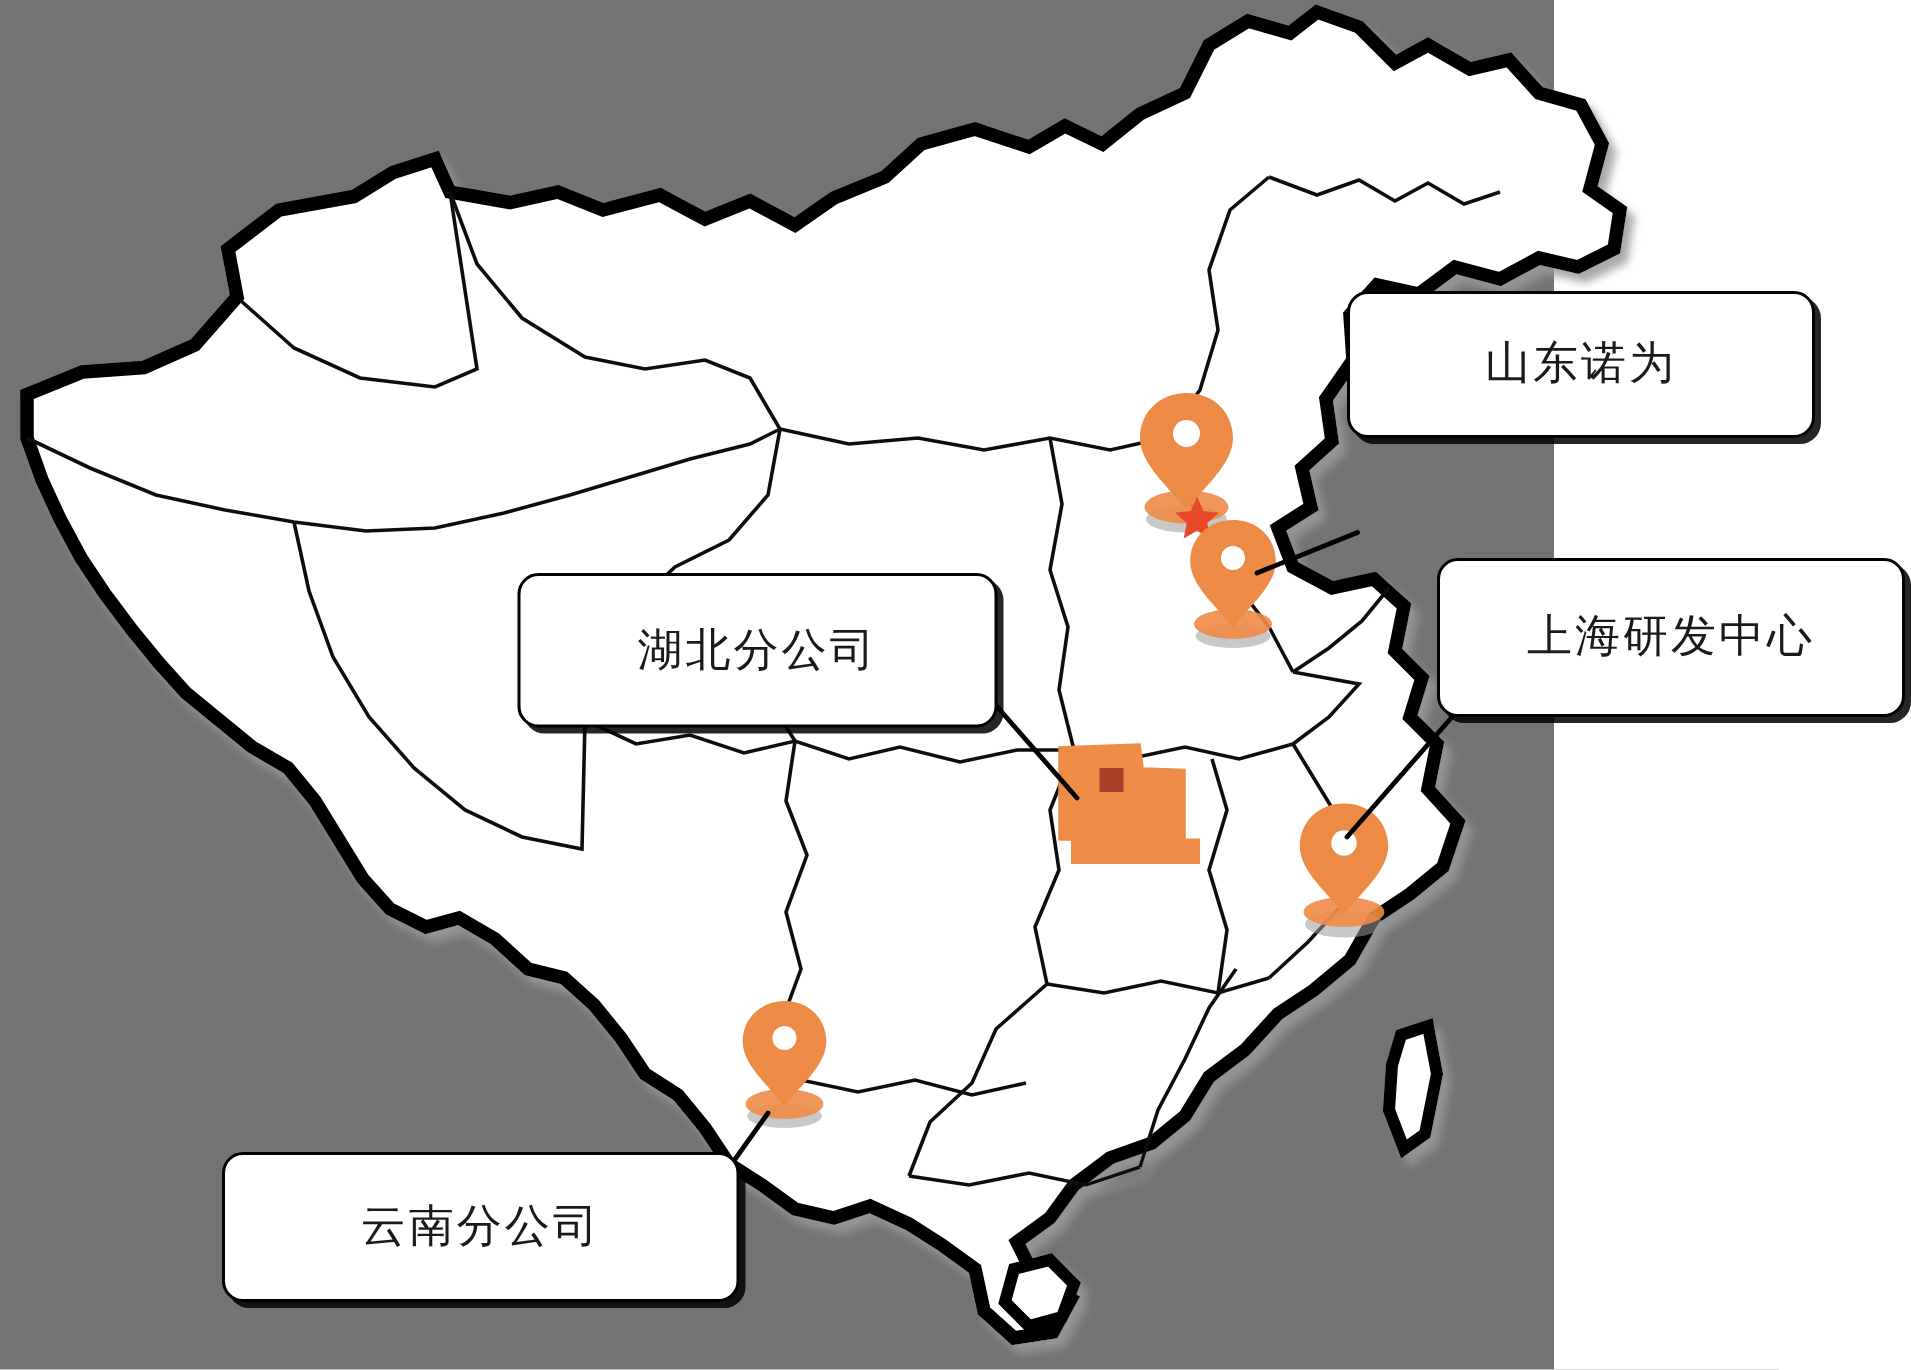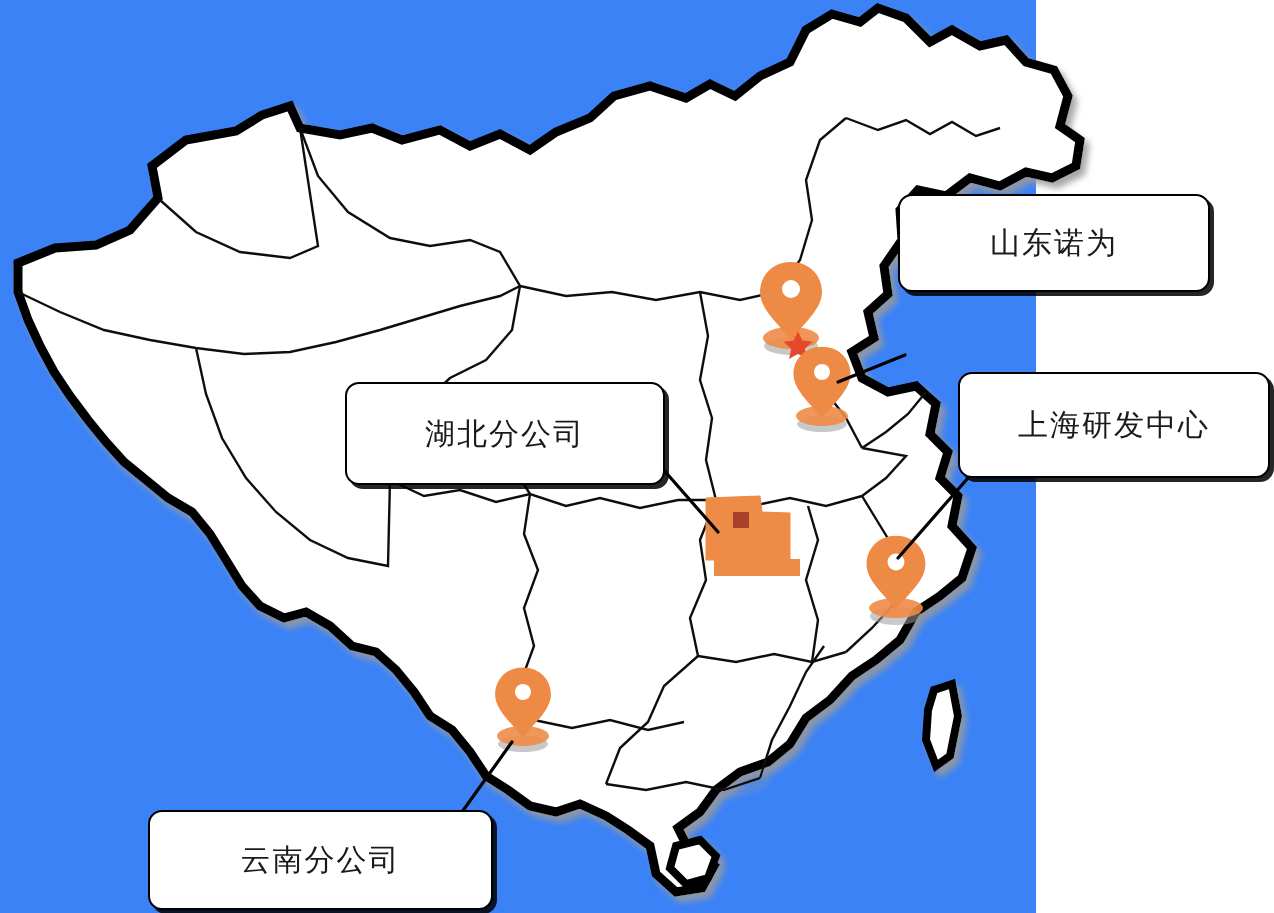--- a/index.html
+++ b/index.html
@@ -2,21 +2,21 @@
 <html><head>
 <meta charset="utf-8">
 <style>
   html,body{margin:0;padding:0;background:#ffffff;}
   body{
     width:1274px;height:913px;
     font-family:"Liberation Sans","DejaVu Sans",sans-serif;
     overflow:hidden;
     position:relative;
   }
-  #stage{position:absolute;inset:0;width:1036px;height:913px;background:#3b82f6;}
+  #stage{position:absolute;inset:0;width:1036px;height:913px;background:#737373;}
   #mapsvg{position:absolute;left:0;top:0;width:1274px;height:913px;}
 
   
   .callout{
     position:absolute;
     background:#ffffff;
     border:2px solid #000000;
     border-radius:14px;
     box-sizing:border-box;
     display:flex;align-items:center;justify-content:center;
@@ -167,17 +167,17 @@
   </div>
 
   <div class="callout" id="callout-hubei" style="left: 345px; top: 382px; width: 320px; height: 103px;">
     <span class="clabel">湖北分公司</span>
   </div>
 
   <div class="callout" id="callout-shanghai" style="left: 958px; top: 372px; width: 312px; height: 106px; justify-content: center;">
     <span class="clabel">上海研发中心</span>
   </div>
 
-  <div class="callout" id="callout-yunnan" style="left: 148px; top: 810px; width: 345px; height: 100px;">
+  <div class="callout" id="callout-yunnan" style="left: 148px; top: 768px; width: 345px; height: 100px;">
     <span class="clabel">云南分公司</span>
   </div>
 
 </div>
 
 </body></html>

